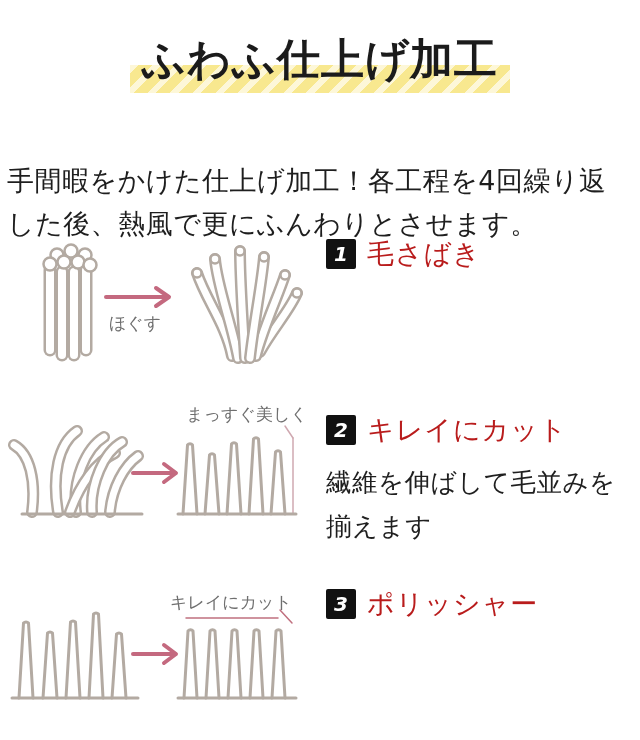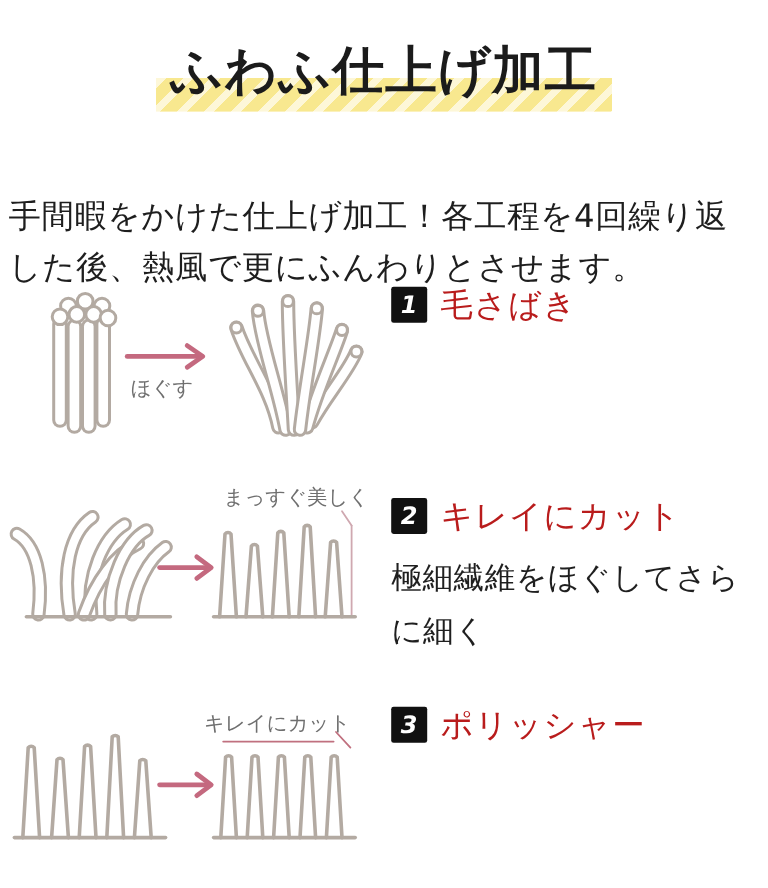--- a/index.html
+++ b/index.html
@@ -157,21 +157,21 @@
         <path d="M293,118 L293,42"></path>
           <path d="M293,42 L285,30"></path>
       </g>
       <path d="M178,118 L296,118" stroke="#b3aaa2" stroke-width="3" stroke-linecap="round"></path>
     </svg>
     <div class="step-text">
       <div class="step-header">
         <span class="badge">2</span>
         <span class="step-name">キレイにカット</span>
       </div>
-      <p class="step-desc">極細繊維をほぐしてさらに細く</p>
+      <p class="step-desc">繊維を伸ばして毛並みを揃えます</p>
     </div>
   </div>
 
   <div class="step-row row3">
     <svg class="illus" width="325" height="162" viewBox="0 0 325 162">
 
       <g stroke="#b3aaa2" stroke-width="3" fill="none" stroke-linecap="round" stroke-linejoin="round">
         <path d="M19,118 L23.5,43 A 3.4 3.4 0 0 1 28.5,43 L33,118"></path>
         <path d="M43,118 L47.5,53 A 3.4 3.4 0 0 1 52.5,53 L57,118"></path>
         <path d="M66,118 L70.5,42 A 3.4 3.4 0 0 1 75.5,42 L80,118"></path>

